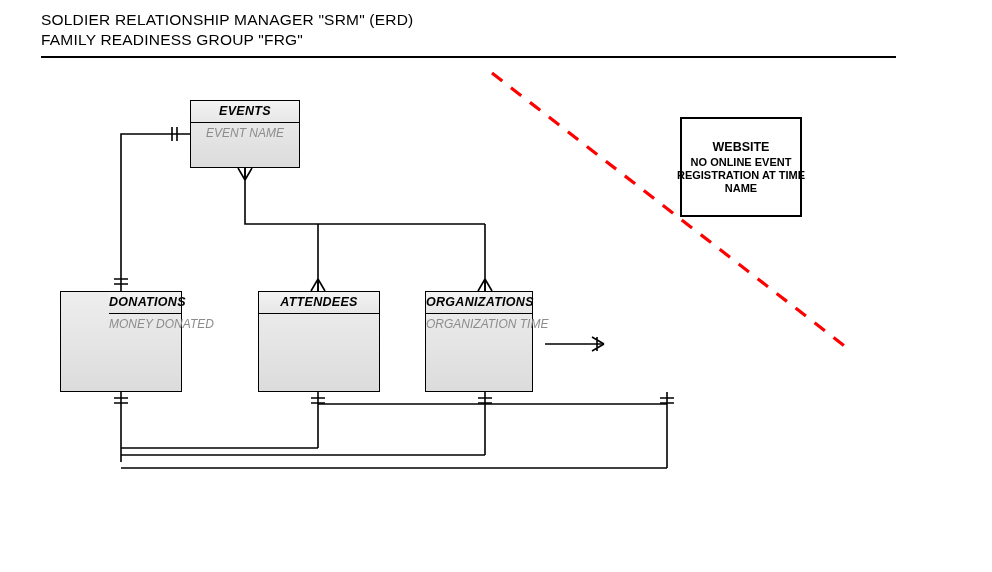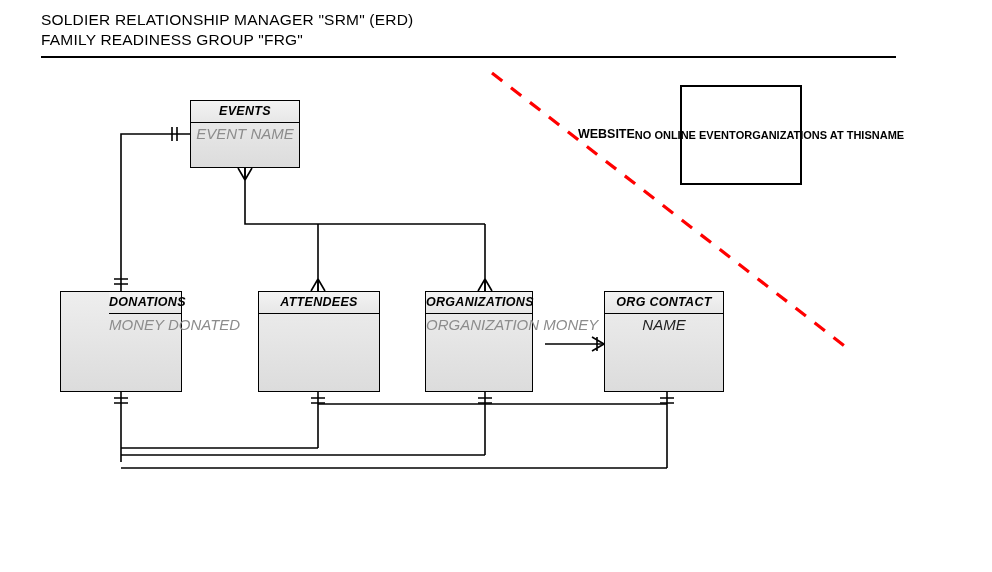--- a/index.html
+++ b/index.html
@@ -17,29 +17,29 @@
               background:#000;}
 
   
   .entity{position:absolute;border:1.5px solid #000;box-sizing:border-box;
           background:linear-gradient(180deg,#eeeeee 0%,#dcdcdc 100%);font-style:italic;}
   .entity .ehead{height:21px;line-height:21px;text-align:center;
                  font-size:12.5px;font-weight:bold;color:#000;
                  border-bottom:1.5px solid #000;
                  background:linear-gradient(180deg,#f3f3f3 0%,#e7e7e7 100%);
                  letter-spacing:.3px;}
-  .entity .ebody{padding-top:4px;text-align:center;font-size:15px;
+  .entity .ebody{padding-top:4px;text-align:center;font-size:12px;
                  color:#8c8c8c;line-height:13.5px;}
   .entity .ebody .attr{display:block;white-space:nowrap;}
   .entity.dark .ebody{color:#222222;}
 
   
   .note{position:absolute;border:2px solid #000;box-sizing:border-box;
-        background:#ffffff;display:flex;flex-direction:row;
-        align-items:center;justify-content:center;text-align:center;}
+        background:#ffffff;display:flex;flex-direction:column;
+        align-items:center;justify-content:center;text-align:center;margin-top:32px;}
   .note .ntitle{font-size:12.5px;font-weight:bold;color:#000;margin-bottom:2px;}
   .note .nline{font-size:11px;font-weight:bold;color:#000;line-height:13px;
                white-space:nowrap;}
 
   svg{position:absolute;left:0;top:0;width:992px;height:572px;
       overflow:visible;pointer-events:none;}
   .lnk{stroke:#000;stroke-width:1.6;fill:none;}
   .foot{stroke:#000;stroke-width:1.6;fill:none;}
   .reddash{stroke:#ff0000;stroke-width:3.2;fill:none;
            stroke-dasharray:13 11;stroke-linecap:butt;}
@@ -108,31 +108,25 @@
     </div>
   </div>
 
   <div class="entity" style="left:258px;top:291px;width:122px;height:101px;">
     <div class="ehead">ATTENDEES</div>
   </div>
 
   <div class="entity" style="left:425px;top:291px;width:108px;height:101px;">
     <div class="ehead">ORGANIZATIONS</div>
     <div class="ebody">
-      <span class="attr">ORGANIZATION MONEY</span>
+      <span class="attr">ORGANIZATION TIME</span>
     </div>
   </div>
 
-  <div class="entity dark" style="left:604px;top:291px;width:120px;height:101px;">
-    <div class="ehead">ORG CONTACT</div>
-    <div class="ebody">
-      <span class="attr">NAME</span>
-    </div>
-  </div>
 
   <div class="note" style="left:680px;top:85px;width:122px;height:100px;">
     <div class="ntitle">WEBSITE</div>
     <div class="nline">NO ONLINE EVENT</div>
-    <div class="nline">ORGANIZATIONS AT THIS</div>
+    <div class="nline">REGISTRATION AT TIME</div>
     <div class="nline">NAME</div>
   </div>
 
 </div>
 
 </body></html>

